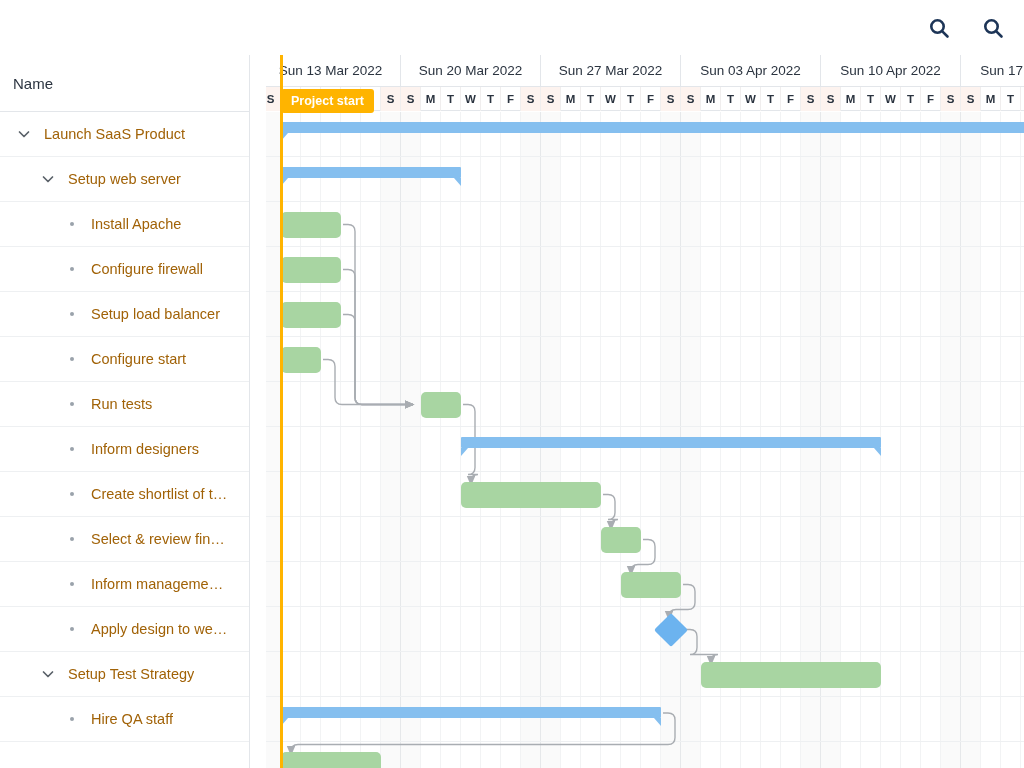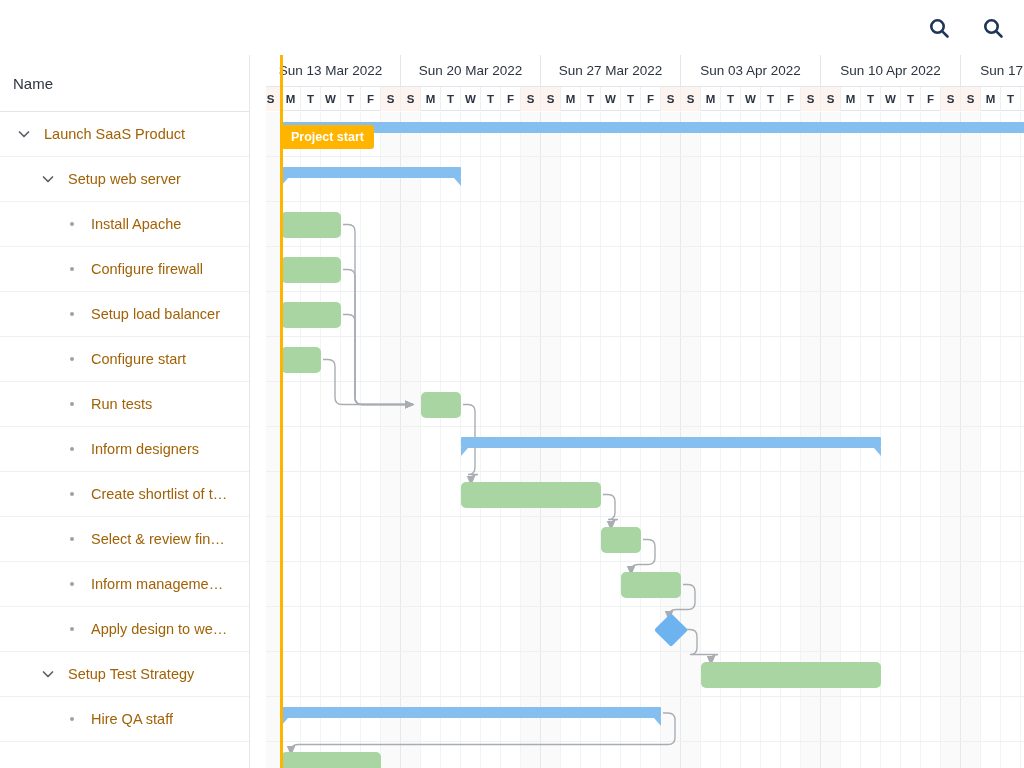--- a/index.html
+++ b/index.html
@@ -100,21 +100,21 @@
   }
 
   
   .pstart-line {
     position: absolute; top: 0; width: 3px; height: 713px;
     background: #ffb400; z-index: 6;
   }
   .pstart-badge {
     position: absolute; height: 24px; line-height: 24px;
     background: #ffb400; color: #fff; font-size: 12.5px; font-weight: 600;
-    padding: 0 10px; border-radius: 3px; white-space: nowrap; z-index: 7; margin-top: 36px;
+    padding: 0 10px; border-radius: 3px; white-space: nowrap; z-index: 7;
   }
 
   
   .bars { position: absolute; left: 0; top: 57px; width: 774px; height: 656px; }
   .bar { position: absolute; }
 
   .bar.task {
     height: 26px; border-radius: 5px; background: #a8d5a2; overflow: hidden;
   }
   .bar.task .prog { height: 100%; background: #7cc07a; }

